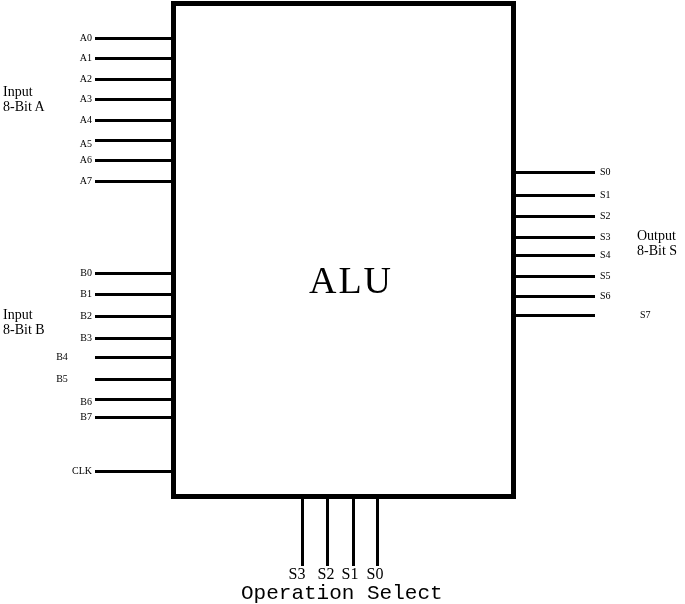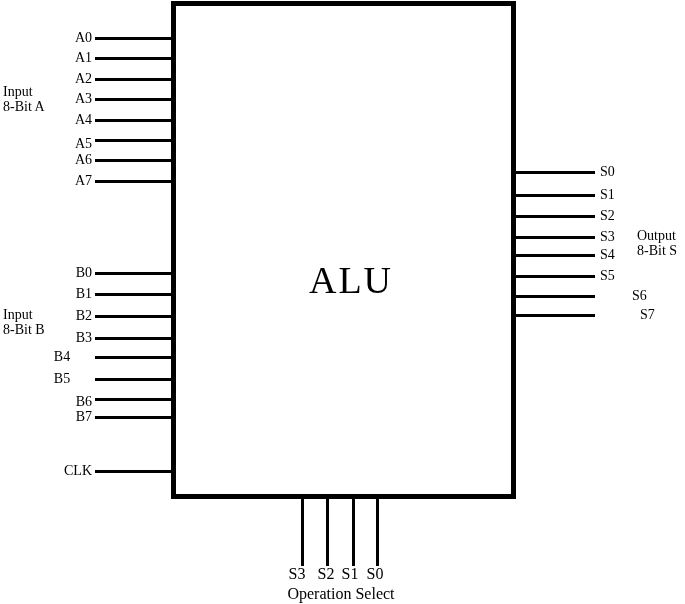--- a/index.html
+++ b/index.html
@@ -41,29 +41,30 @@
     line-height: 15px;
     white-space: nowrap;
   }
   .output-label { left: 637px; }
   .op-select-label {
     position: absolute;
     left: 241px;
     top: 585px;
     width: 200px;
     text-align: center;
-    font-size: 16px;
+    font-size: 21px;
     line-height: 18px;
     white-space: nowrap;
+    font-family: Liberation Mono, monospace;
   }
   .h-line { position: absolute; height: 3px; background: #000000; }
   .v-line { position: absolute; width: 3px; background: #000000; }
   .pin-label {
     position: absolute;
-    font-size: 14px;
+    font-size: 10px;
     line-height: 20px;
     white-space: nowrap;
   }
   .pin-label.left  { left: 32px;  width: 60px; text-align: right; }
   .pin-label.right { left: 600px; width: 50px; text-align: left; }
   .pin-label.bottom { font-size: 16px; width: 40px; text-align: center; top: 564px; }
 </style>
 </head>
 <body>
 
@@ -131,21 +132,21 @@
       <div class="pin-label right" style="top: 185px;">S1</div>
       <div class="h-line" style="left: 514px; top: 215px; width: 81px;"></div>
       <div class="pin-label right" style="top: 206px;">S2</div>
       <div class="h-line" style="left: 514px; top: 236px; width: 81px;"></div>
       <div class="pin-label right" style="top: 227px;">S3</div>
       <div class="h-line" style="left: 514px; top: 254px; width: 81px;"></div>
       <div class="pin-label right" style="top: 245px;">S4</div>
       <div class="h-line" style="left: 514px; top: 275px; width: 81px;"></div>
       <div class="pin-label right" style="top: 266px;">S5</div>
       <div class="h-line" style="left: 514px; top: 295px; width: 81px;"></div>
-      <div class="pin-label right" style="top: 286px; margin-left: 32px;">S6</div>
+      <div class="pin-label right" style="top: 286px;">S6</div>
       <div class="h-line" style="left: 514px; top: 314px; width: 81px;"></div>
       <div class="pin-label right" style="top: 305px; margin-left: 40px;">S7</div>
       <div class="v-line" style="left: 301px; top: 499px; height: 67px;"></div>
       <div class="pin-label bottom" style="left: 277px;">S3</div>
       <div class="v-line" style="left: 326px; top: 499px; height: 67px;"></div>
       <div class="pin-label bottom" style="left: 306px;">S2</div>
       <div class="v-line" style="left: 352px; top: 499px; height: 67px;"></div>
       <div class="pin-label bottom" style="left: 330px;">S1</div>
       <div class="v-line" style="left: 376px; top: 499px; height: 67px;"></div>
       <div class="pin-label bottom" style="left: 355px;">S0</div>

